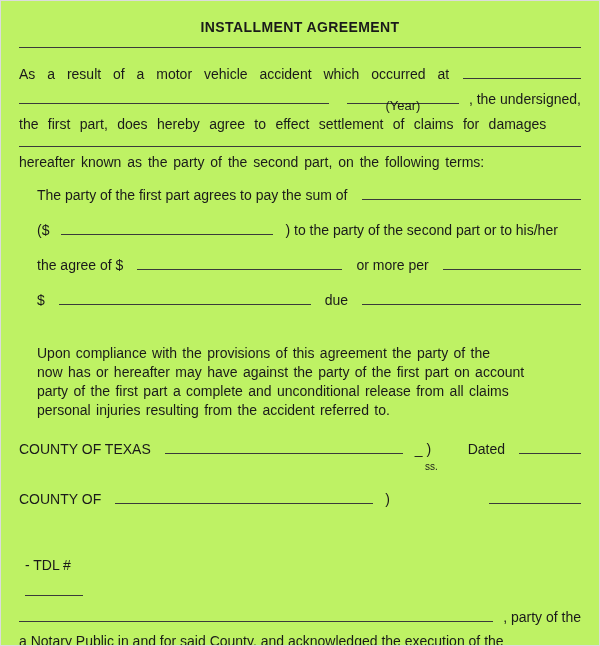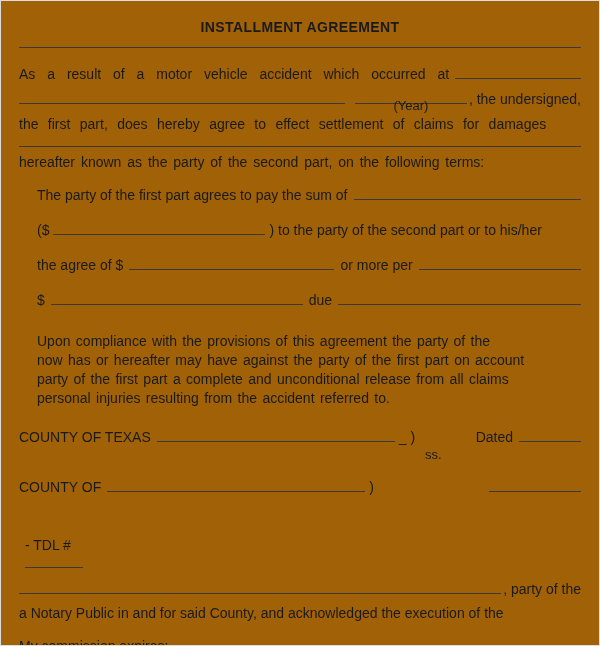--- a/index.html
+++ b/index.html
@@ -3,56 +3,56 @@
 <meta charset="utf-8">
 <style>
   * { box-sizing: border-box; }
   html, body { margin: 0; padding: 0; background: #ffffff; }
   .page {
     width: 600px; height: 646px; overflow: hidden;
     border: 1px solid #dcdcdc;
     padding: 10px 18px 16px 18px;
     font-family: "Liberation Sans", "DejaVu Sans", sans-serif;
     font-size: 14px; color: #1a1a1a;
-    background: #a16207;
+    background: #bef264;
   }
   .title-block { text-align: center; border-bottom: 1px solid #3a3a3a; padding: 8px 0 12px 0; }
   .title { font-weight: bold; font-size: 14px; letter-spacing: 0.4px; }
 
-  .row { display: flex; align-items: baseline; line-height: 19px; }
+  .row { display: flex; align-items: baseline; line-height: 19px; gap: 8px; }
   .iline { line-height: 25px; }
   .blank { display: inline-block; border-bottom: 1px solid #3a3a3a; height: 13px; flex: 0 0 auto; }
   .grow { flex: 1 1 auto; }
   .rule { border-bottom: 1px solid #3a3a3a; height: 0; }
 
   .ws  { word-spacing: 8px; }
   .ws2 { word-spacing: 5.5px; text-align: right; }
   .ws3 { word-spacing: 2px; align-items: flex-end; }
 
   .indent { margin-left: 18px; }
   .ml2 { margin-left: 2px; } .ml4 { margin-left: 4px; }
   .ml6 { margin-left: 6px; } .ml10 { margin-left: 10px; }
   .mla { margin-left: auto; }
 
   .mt5 { margin-top: 5px; } .mt6 { margin-top: 6px; } .mt9 { margin-top: 9px; }
-  .mt12 { margin-top: 12px; } .mt14 { margin-top: 14px; } .mt16 { margin-top: 16px; } .mt20 { margin-top: 20px; } .mt22 { margin-top: 22px; }
+  .mt12 { margin-top: 12px; } .mt14 { margin-top: 14px; } .mt16 { margin-top: 16px; } .mt20 { margin-top: 20px; } .mt22 { margin-top: 34px; }
   .mt26 { margin-top: 26px; flex-direction: column; }
 
   .b62 { width: 62px; } .b58 { width: 58px; } .b92 { width: 92px; } .b95 { width: 95px; }
   .b205 { width: 205px; } .b212 { width: 212px; } .b238 { width: 238px; }
   .b252 { width: 252px; } .b258 { width: 258px; }
 
   .year-field { position: relative; display: inline-block; }
   .yblank { width: 112px; }
   .year-caption {
     position: absolute; top: 13px; left: 0; width: 100%;
     text-align: center; font-size: 13px; line-height: 12px;
   }
   .release { line-height: 19px; word-spacing: 1.5px; }
-  .ssrow { padding-left: 406px; line-height: 15px; font-size: 13px; }
+  .ssrow { padding-left: 406px; line-height: 15px; font-size: 10px; }
 </style>
 </head>
 <body>
 
 <div class="page">
 
   <div class="title-block">
     <div class="title">INSTALLMENT AGREEMENT</div>
   </div>
 

